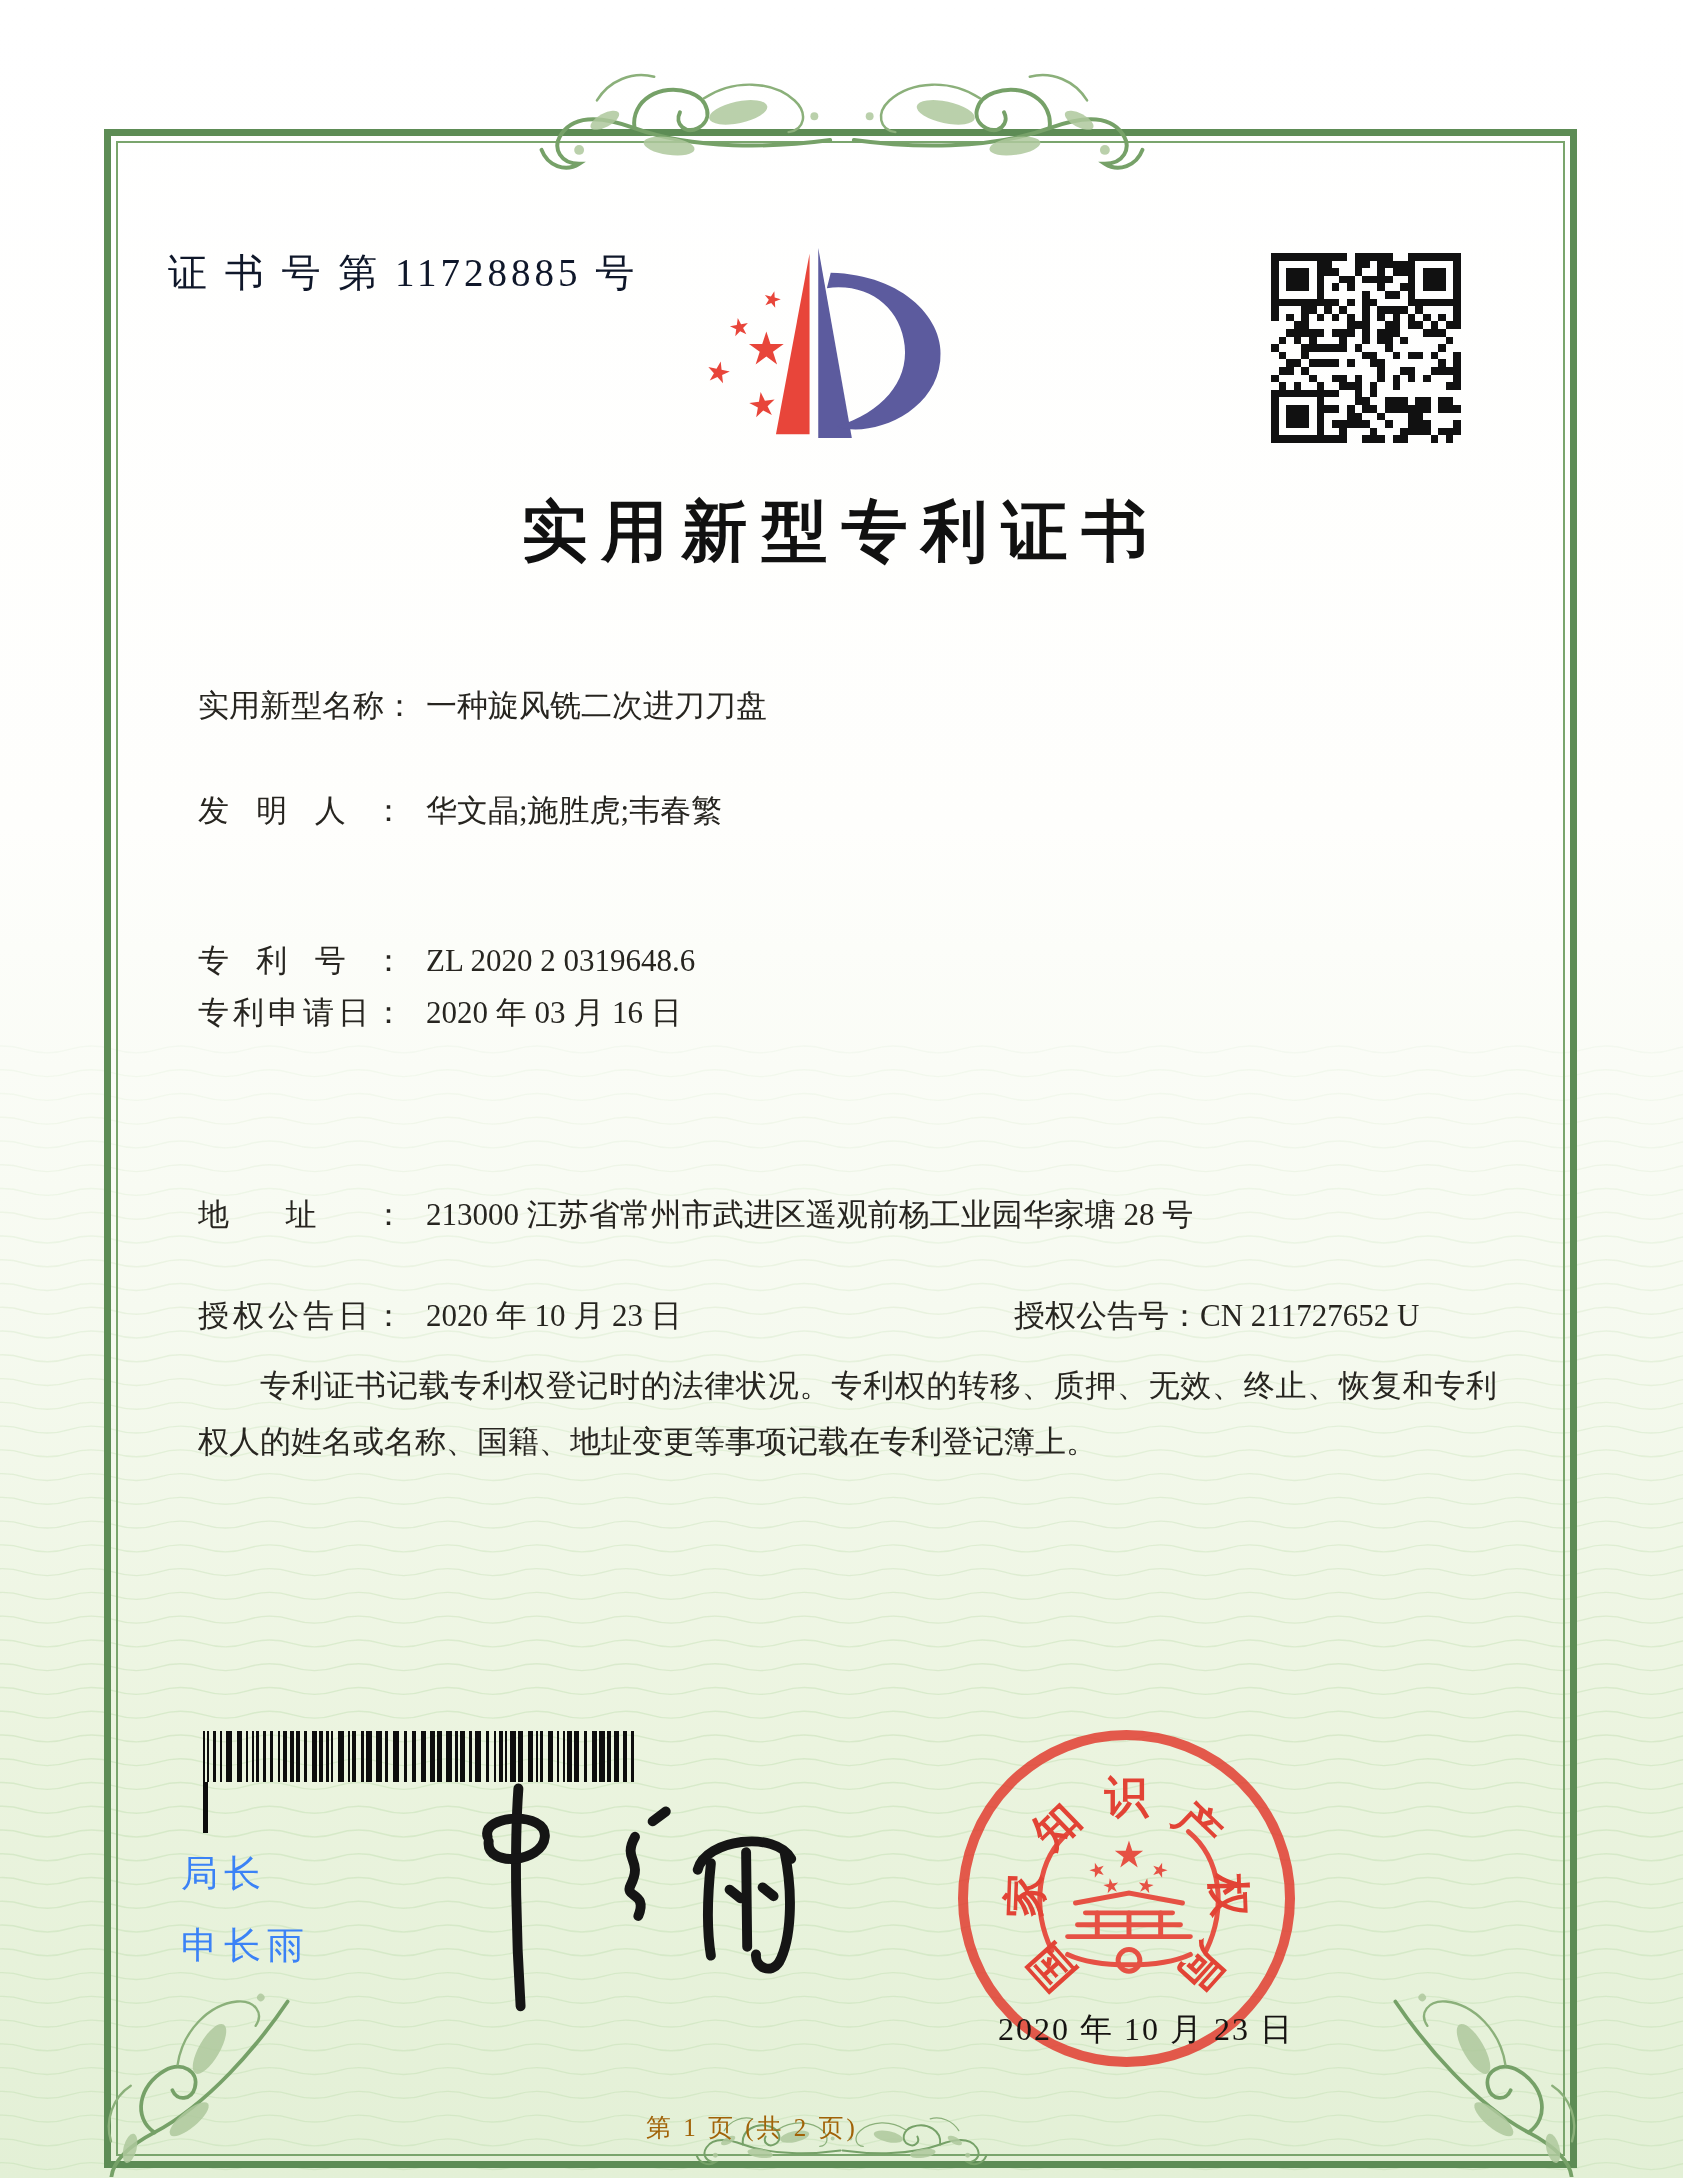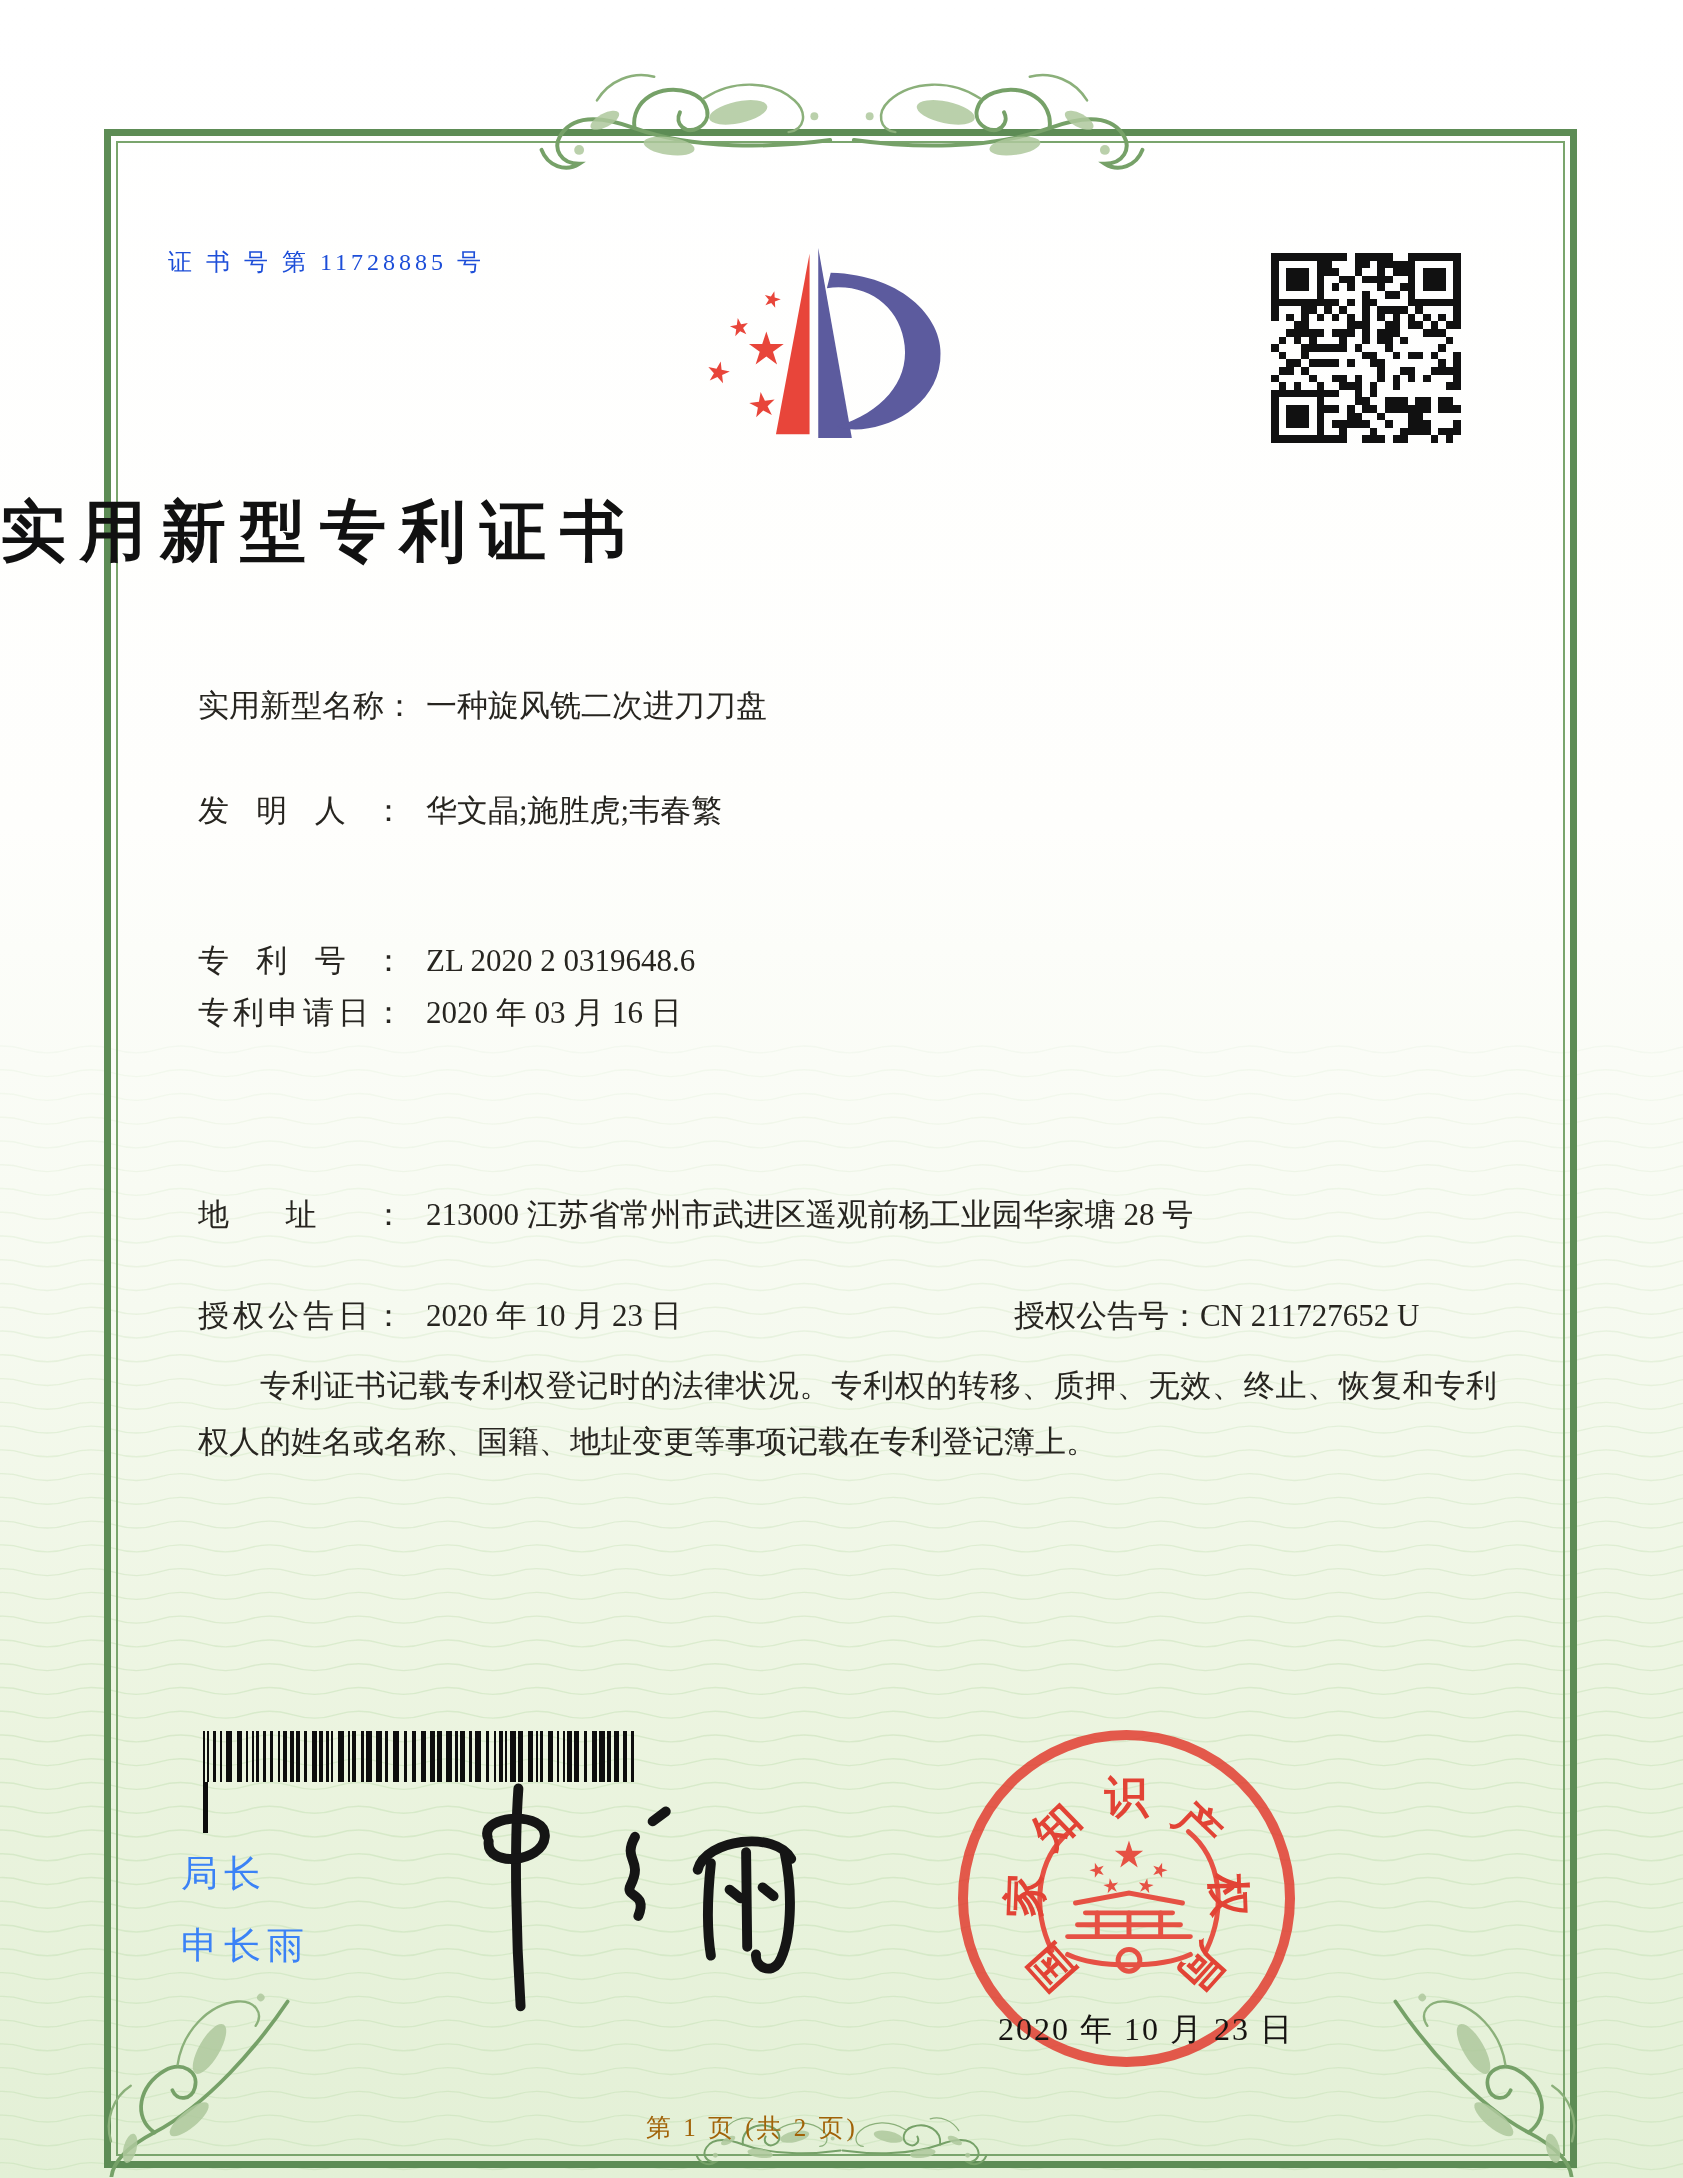--- a/index.html
+++ b/index.html
@@ -17,25 +17,25 @@
   .frame-inner{
     position:absolute;left:5px;top:5px;right:5px;bottom:5px;
     border:2px solid #7aa56d;box-sizing:border-box;
   }
   .orn{position:absolute;z-index:2;pointer-events:none;}
   .orn-s{fill:none;stroke:#76a168;stroke-width:4;stroke-linecap:round;}
   .orn-s2{fill:none;stroke:#8bb07a;stroke-width:2.5;stroke-linecap:round;}
   .orn-f{fill:#aec89c;opacity:.85;}
   
   .content{position:absolute;left:0;top:0;width:1683px;height:2178px;z-index:3;}
-  .cert-no{position:absolute;left:168px;top:246px;font-size:24px;color:#1d4ed8;letter-spacing:4px;}
+  .cert-no{position:absolute;left:168px;top:246px;font-size:39px;color:#0f172a;letter-spacing:4px;}
   .logo{position:absolute;left:653px;top:236px;width:317px;height:210px;}
   .qr{position:absolute;left:1271px;top:253px;width:190px;height:190px;}
   .title{
-    position:absolute;left:0;top:487px;width:1683px;
+    position:absolute;left:0;top:487px;width:1683px;text-align:center;
     font-size:66px;font-weight:700;letter-spacing:14px;color:#111;
   }
   .frow{position:absolute;left:198px;font-size:31px;color:#272520;white-space:nowrap;}
   .flabel{display:inline-block;width:206px;text-align:justify;text-align-last:justify;}
   .fvalue{margin-left:22px;}
   .grant2{position:absolute;left:816px;top:0;}
   .paras{
     position:absolute;left:198px;top:1358px;width:1299px;
     font-size:31px;line-height:56px;color:#272520;text-align:justify;
   }

